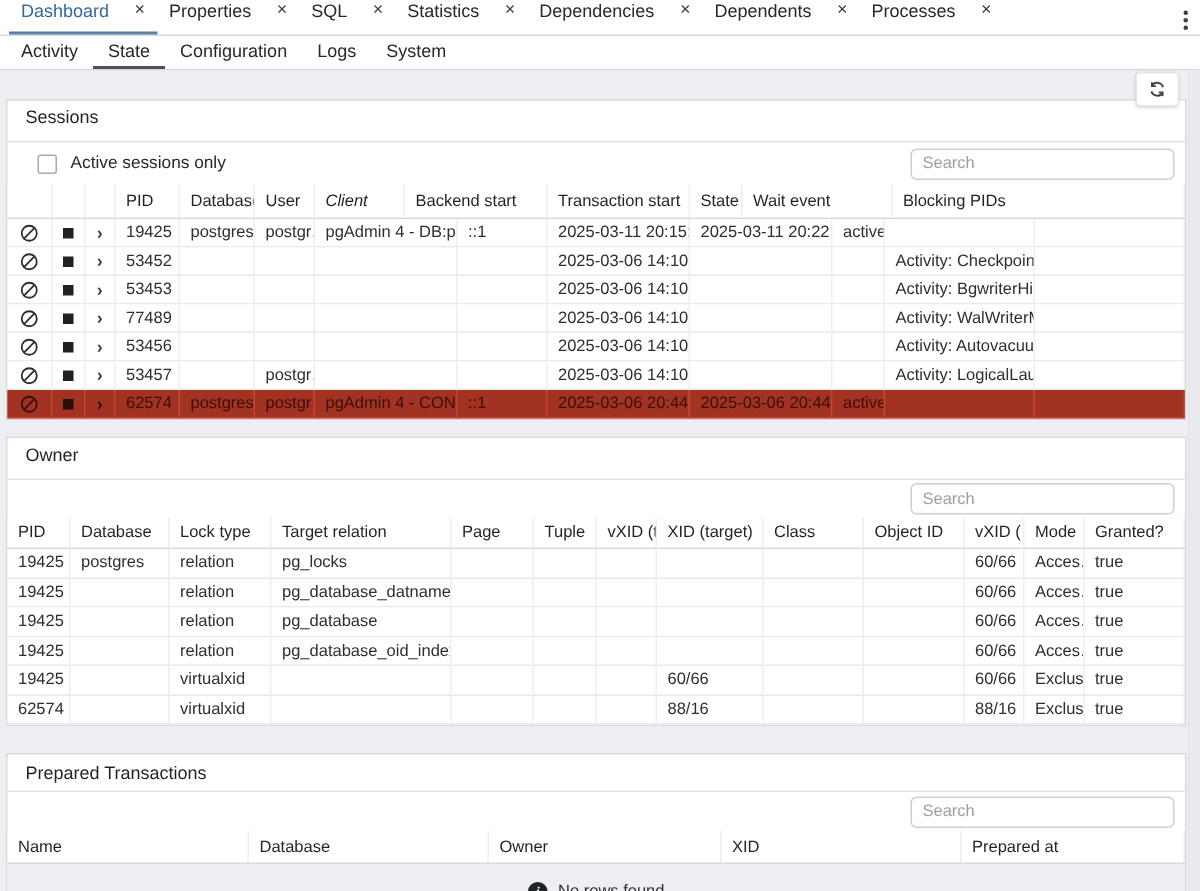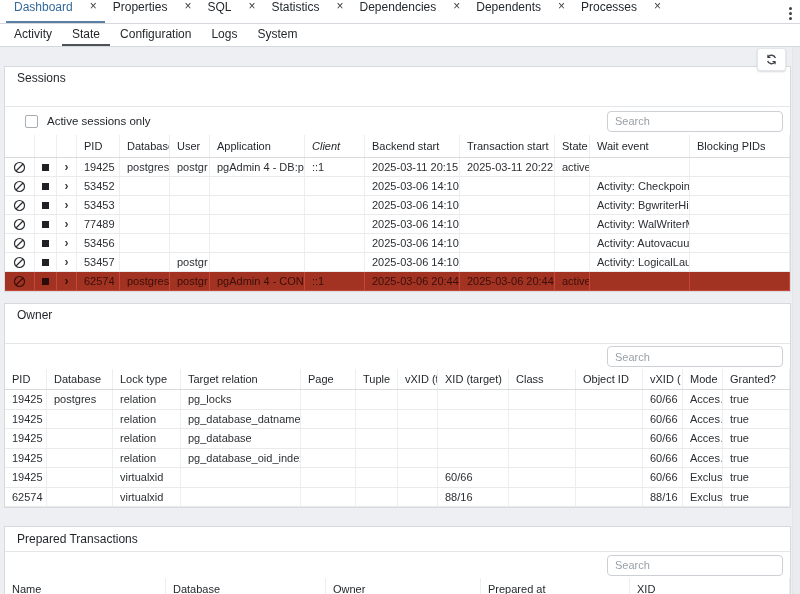--- a/index.html
+++ b/index.html
@@ -23,21 +23,21 @@
   
   .content{position:absolute;left:0;right:0;top:47px;bottom:0}
   .scroll-strip{position:absolute;right:0;top:0;bottom:0;width:8px;background:#e9ebee;border-left:1px solid #e2e4e8}
   .refresh-btn{position:absolute;top:1px;right:14px;width:29px;height:23px;background:#fff;border:1px solid #e3e6ea;border-radius:3px;box-shadow:0 1px 2px rgba(0,0,0,.15);display:flex;align-items:center;justify-content:center;cursor:pointer;z-index:3}
 
   .panel{background:#fff;border:1px solid #d6d9dd;margin:0 9px 0 4px;position:relative}
   #sessions-panel{margin-top:19px}
   #locks-panel{margin-top:11px}
   #prepared-panel{margin-top:18px}
 
-  .panel-title{height:40px;line-height:22px;padding-left:12px;font-size:12px;color:#1f2328;border-bottom:1px solid #e4e6e9}
+  .panel-title{height:28px;line-height:22px;padding-left:12px;font-size:12px;color:#1f2328;border-bottom:1px solid #e4e6e9}
   #prepared-panel .panel-title{height:25px;line-height:25px}
   .panel-controls{display:flex;align-items:center;justify-content:flex-end;padding:3px 7px}
   #sessions-panel .panel-controls{height:28px;justify-content:space-between}
   #locks-panel .panel-controls{height:25px}
   #prepared-panel .panel-controls{height:26px}
   .search{width:176px;height:21px;border:1px solid #ccd0d5;border-radius:4px;font-size:11px;padding:0 7px;color:#333;font-family:inherit;background:#fff}
   .search::placeholder{color:#9aa0a6}
   .chk-wrap{display:flex;align-items:center;gap:9px;padding-left:13px;cursor:pointer}
   .chk{width:13px;height:13px;border:1px solid #a6adb3;border-radius:2px;background:#fff;flex:0 0 auto}
   .chk-label{font-size:11.5px;color:#24292e}
@@ -139,21 +139,20 @@
       <input class="search" type="text" placeholder="Search" style="">
     </div>
     <div id="sessions-table">
         <div class="trow thead">
           <div class="c" style="width: 30px;"></div>
           <div class="c" style="width: 22px;"></div>
           <div class="c" style="width: 20px;"></div>
           <div class="c" style="width: 43px;">PID</div>
           <div class="c" style="width: 50px;">Database</div>
           <div class="c" style="width: 40px;">User</div>
-          <div class="c" style="width: 95px;">Application</div>
           <div class="c" style="width: 60px; font-style: italic;">Client</div>
           <div class="c" style="width: 95px;">Backend start</div>
           <div class="c" style="width: 95px;">Transaction start</div>
           <div class="c" style="width: 35px;">State</div>
           <div class="c" style="width: 100px;">Wait event</div>
           <div class="c fx">Blocking PIDs</div>
         </div>
         <div class="trow srow">
           <div class="c icon-c" style="width: 30px;">
             <svg width="13" height="13" viewBox="0 0 14 14" class="slash-svg">
@@ -442,22 +441,22 @@
   <section class="panel" id="prepared-panel">
     <div class="panel-title">Prepared Transactions</div>
     <div class="panel-controls">
       <input class="search" type="text" placeholder="Search" style="">
     </div>
     <div id="prepared-table">
         <div class="trow thead">
           <div class="c" style="width: 161px;">Name</div>
           <div class="c" style="width: 160px;">Database</div>
           <div class="c" style="width: 155px;">Owner</div>
+          <div class="c" style="width: 160px;">XID</div>
           <div class="c fx">Prepared at</div>
-          <div class="c" style="width: 160px;">XID</div>
         </div>
       </div>
     <div class="empty">
       <span class="info-icon">i</span>
       <span>No rows found</span>
     </div>
   </section>
 
   <div class="scroll-strip"></div>
 </div>

